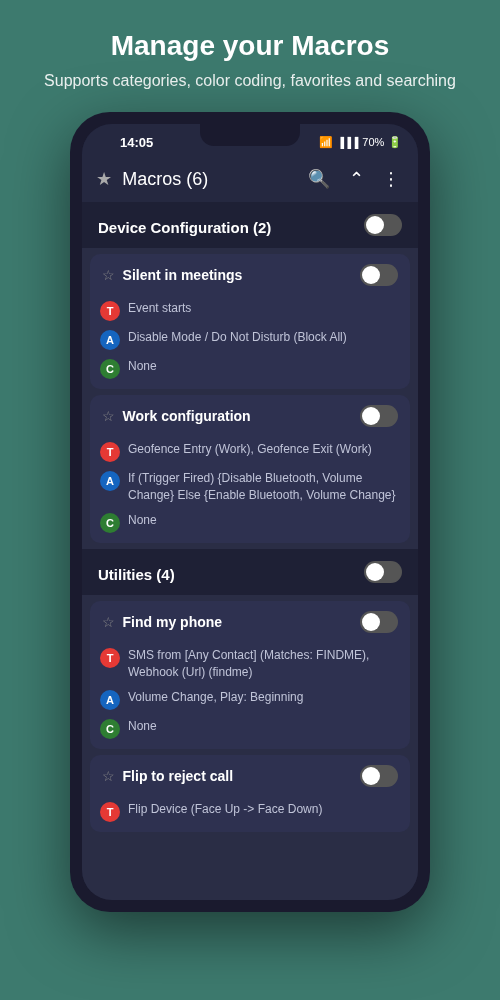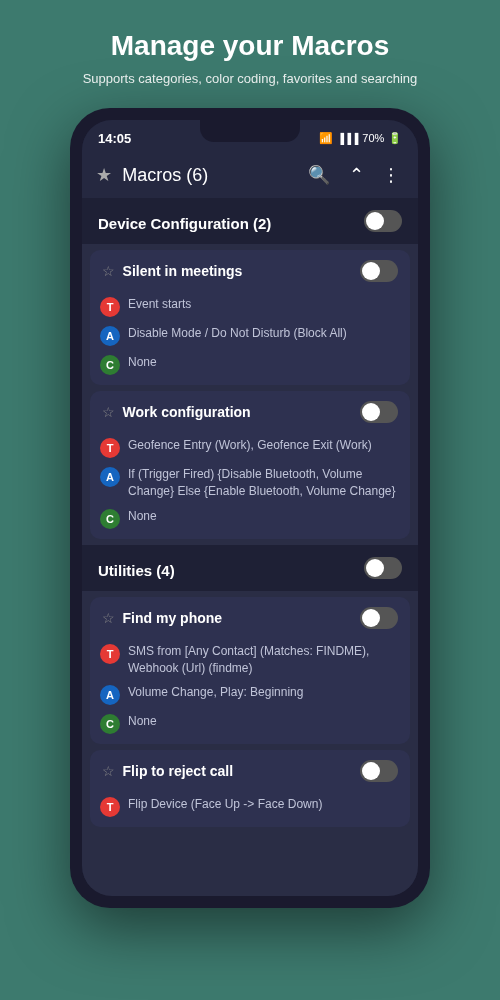--- a/index.html
+++ b/index.html
@@ -20,21 +20,21 @@
       padding: 30px 30px 20px;
     }
 
     .header-text h1 {
       font-size: 28px;
       font-weight: 700;
       margin-bottom: 8px;
     }
 
     .header-text p {
-      font-size: 13px;
+      font-size: 16px;
       font-weight: 400;
       line-height: 1.4;
       opacity: 0.9;
     }
 
     .phone-wrapper {
       width: 360px;
       height: 800px;
       background: #1a1a2e;
       border-radius: 40px;
@@ -59,20 +59,21 @@
       justify-content: space-between;
       align-items: center;
       padding: 8px 16px 4px;
       min-height: 32px;
     }
 
     .status-time {
       color: white;
       font-size: 13px;
       font-weight: 600;
+      margin-left: 22px;
     }
 
     .status-icons {
       display: flex;
       align-items: center;
       gap: 4px;
     }
 
     .status-icons span {
       color: white;

